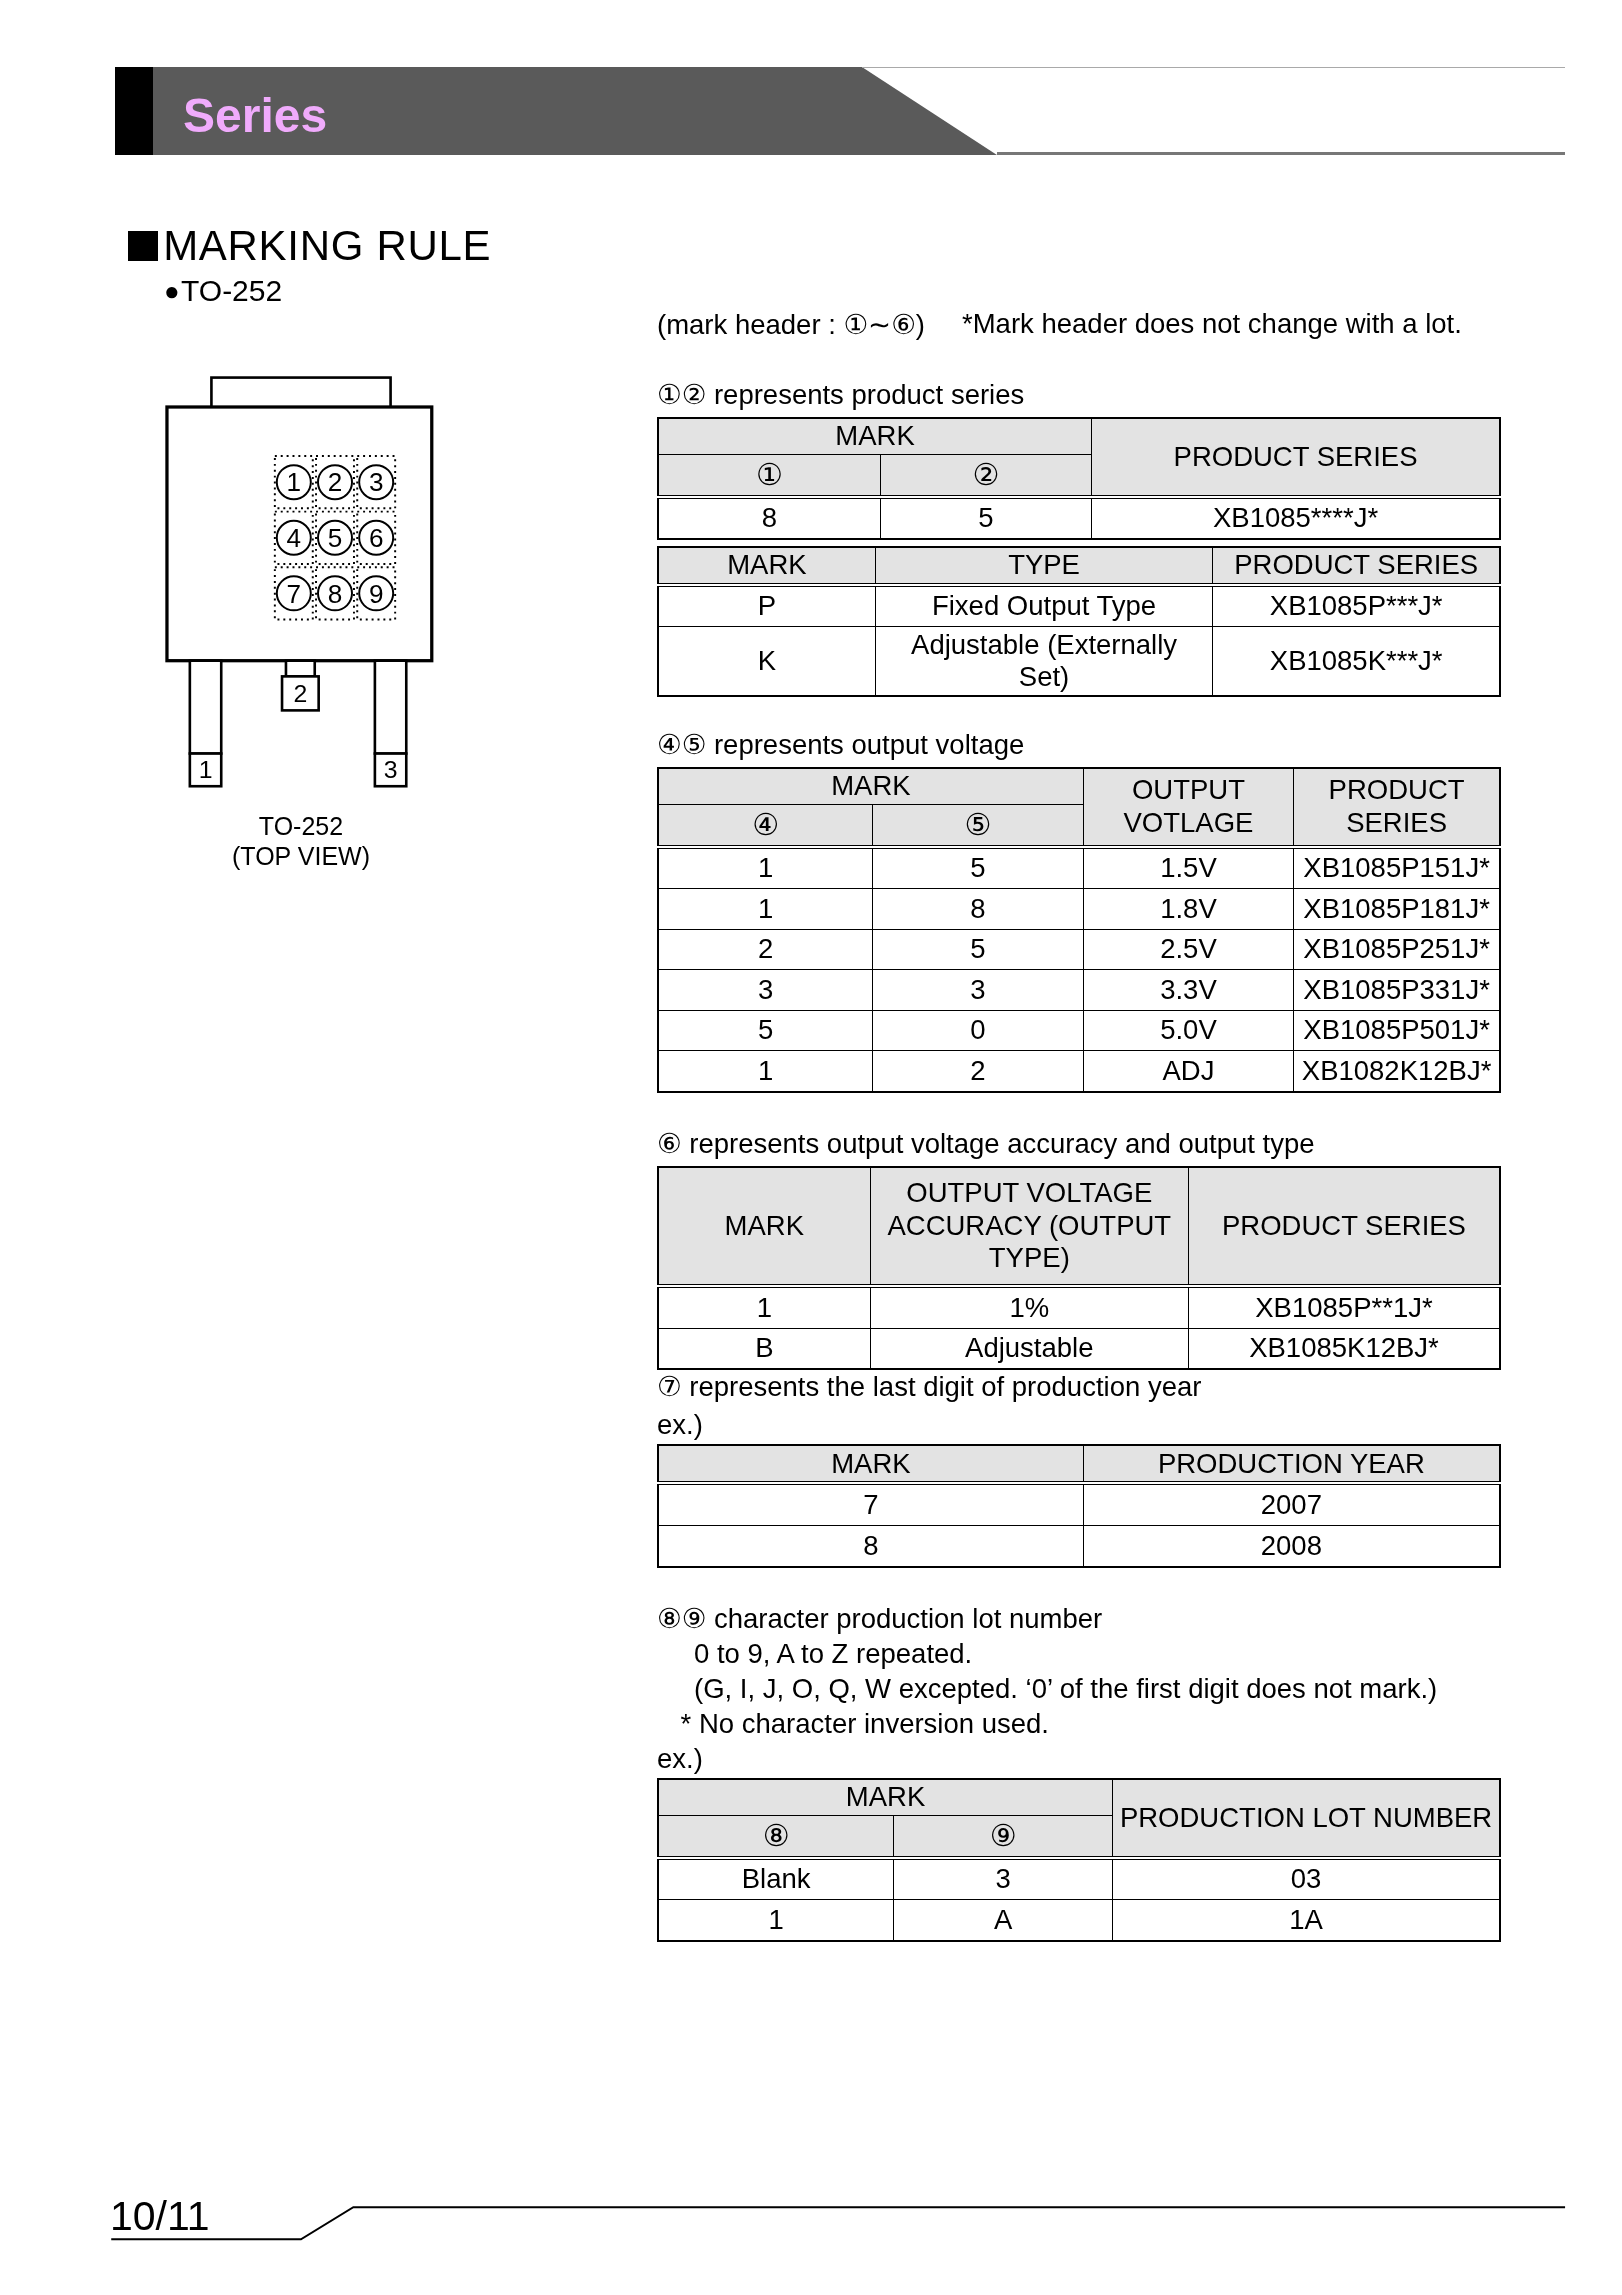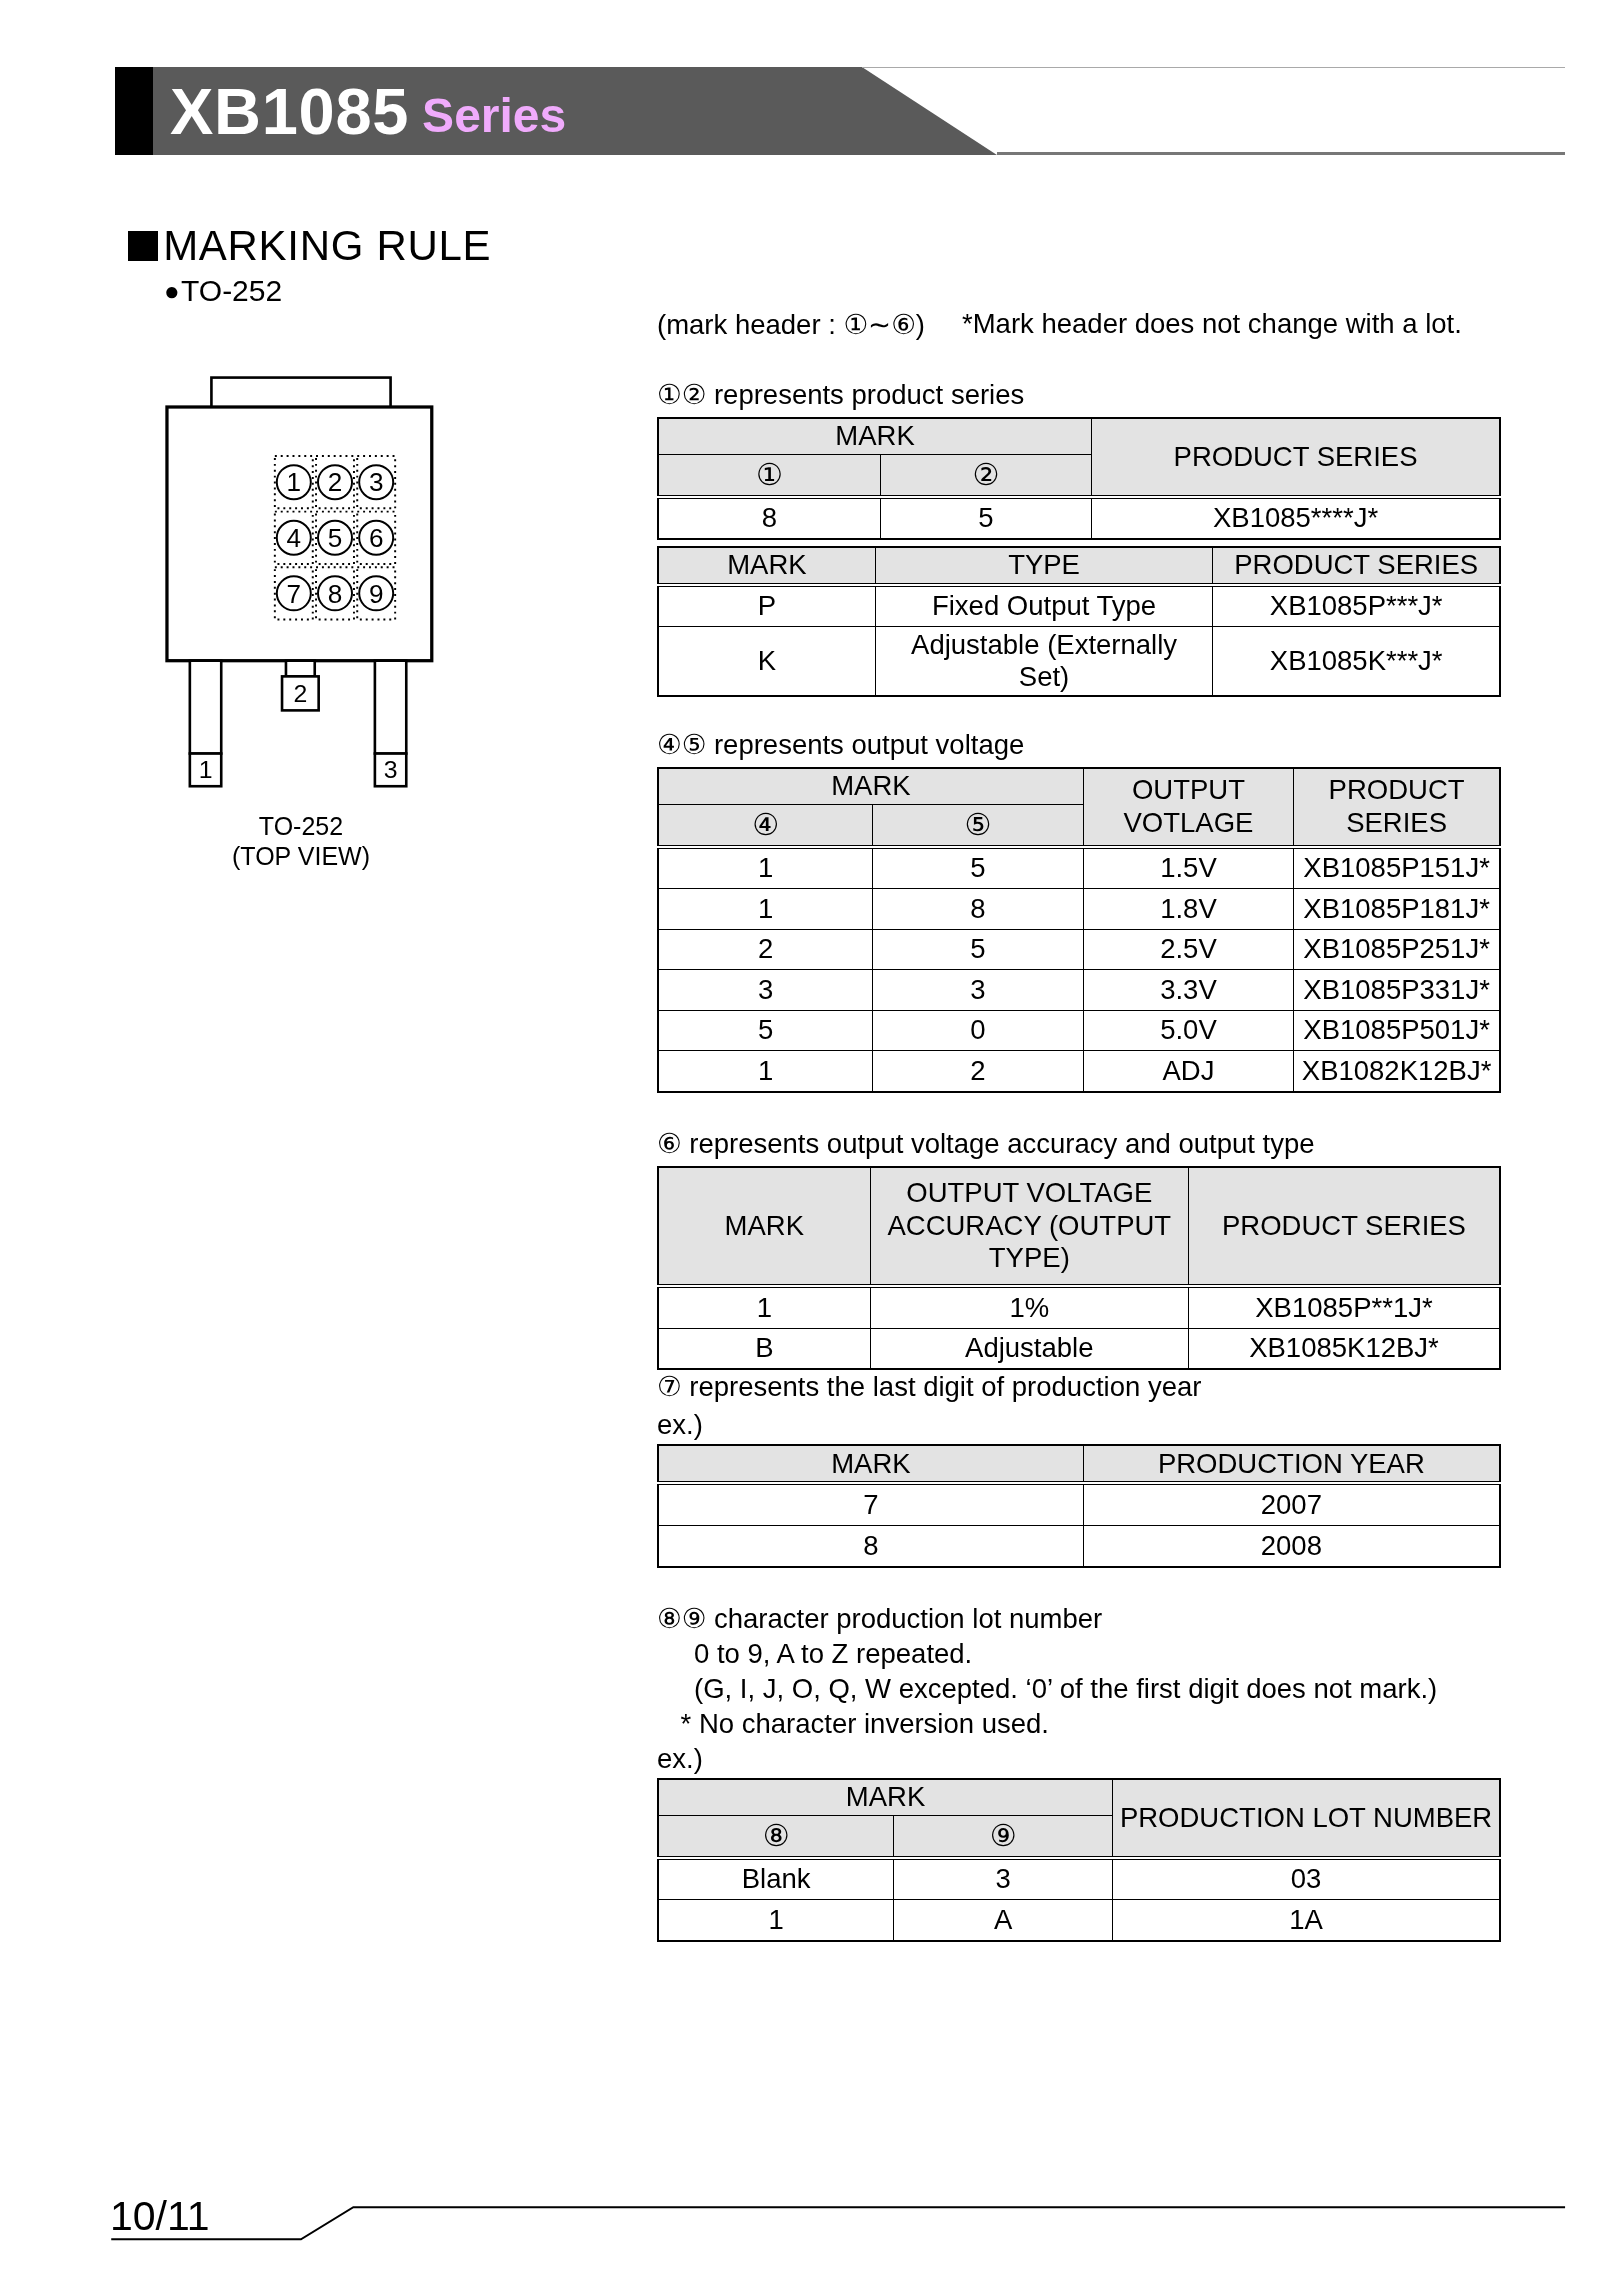--- a/index.html
+++ b/index.html
@@ -52,21 +52,20 @@
   .mt52{margin-top:34px;}.mt8{margin-top:5.2px;}.mt4{margin-top:2.6px;}
   
   .footer-num{position:absolute;left:110px;top:2193px;font-size:41px;}
   .footer-svg{position:absolute;left:0;top:2186px;}
 </style>
 </head>
 <body>
 
 <div class="banner-accent"></div>
 <div class="banner">
-  <span class="t-main">XB1085</span>
   <span class="t-sub">Series</span>
 </div>
 <div class="banner-topline"></div>
 <div class="banner-bottomline"></div>
 
 <div class="heading">
   <span class="sq"></span>
   <span class="lbl">MARKING RULE</span>
 </div>
 <div class="bullet-line">

